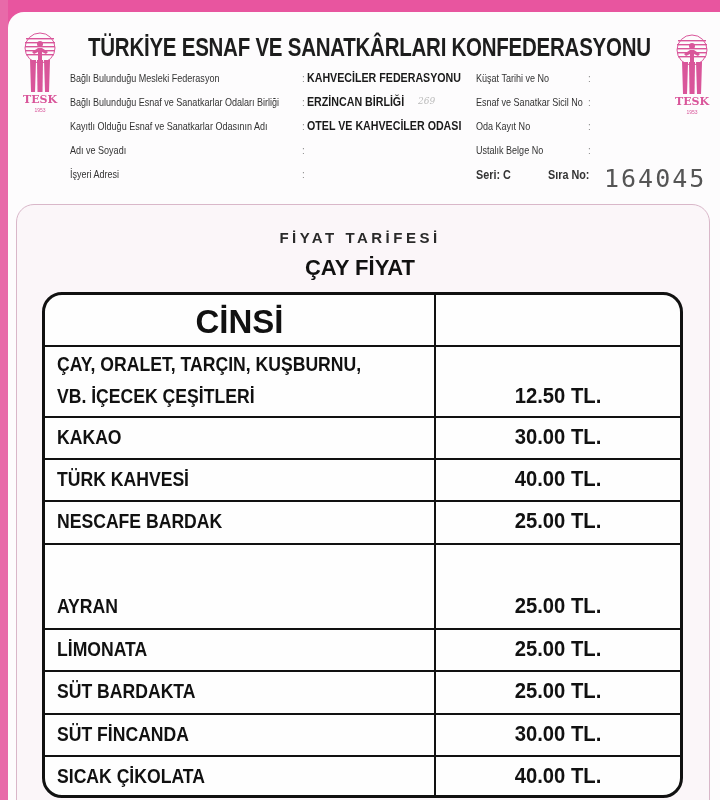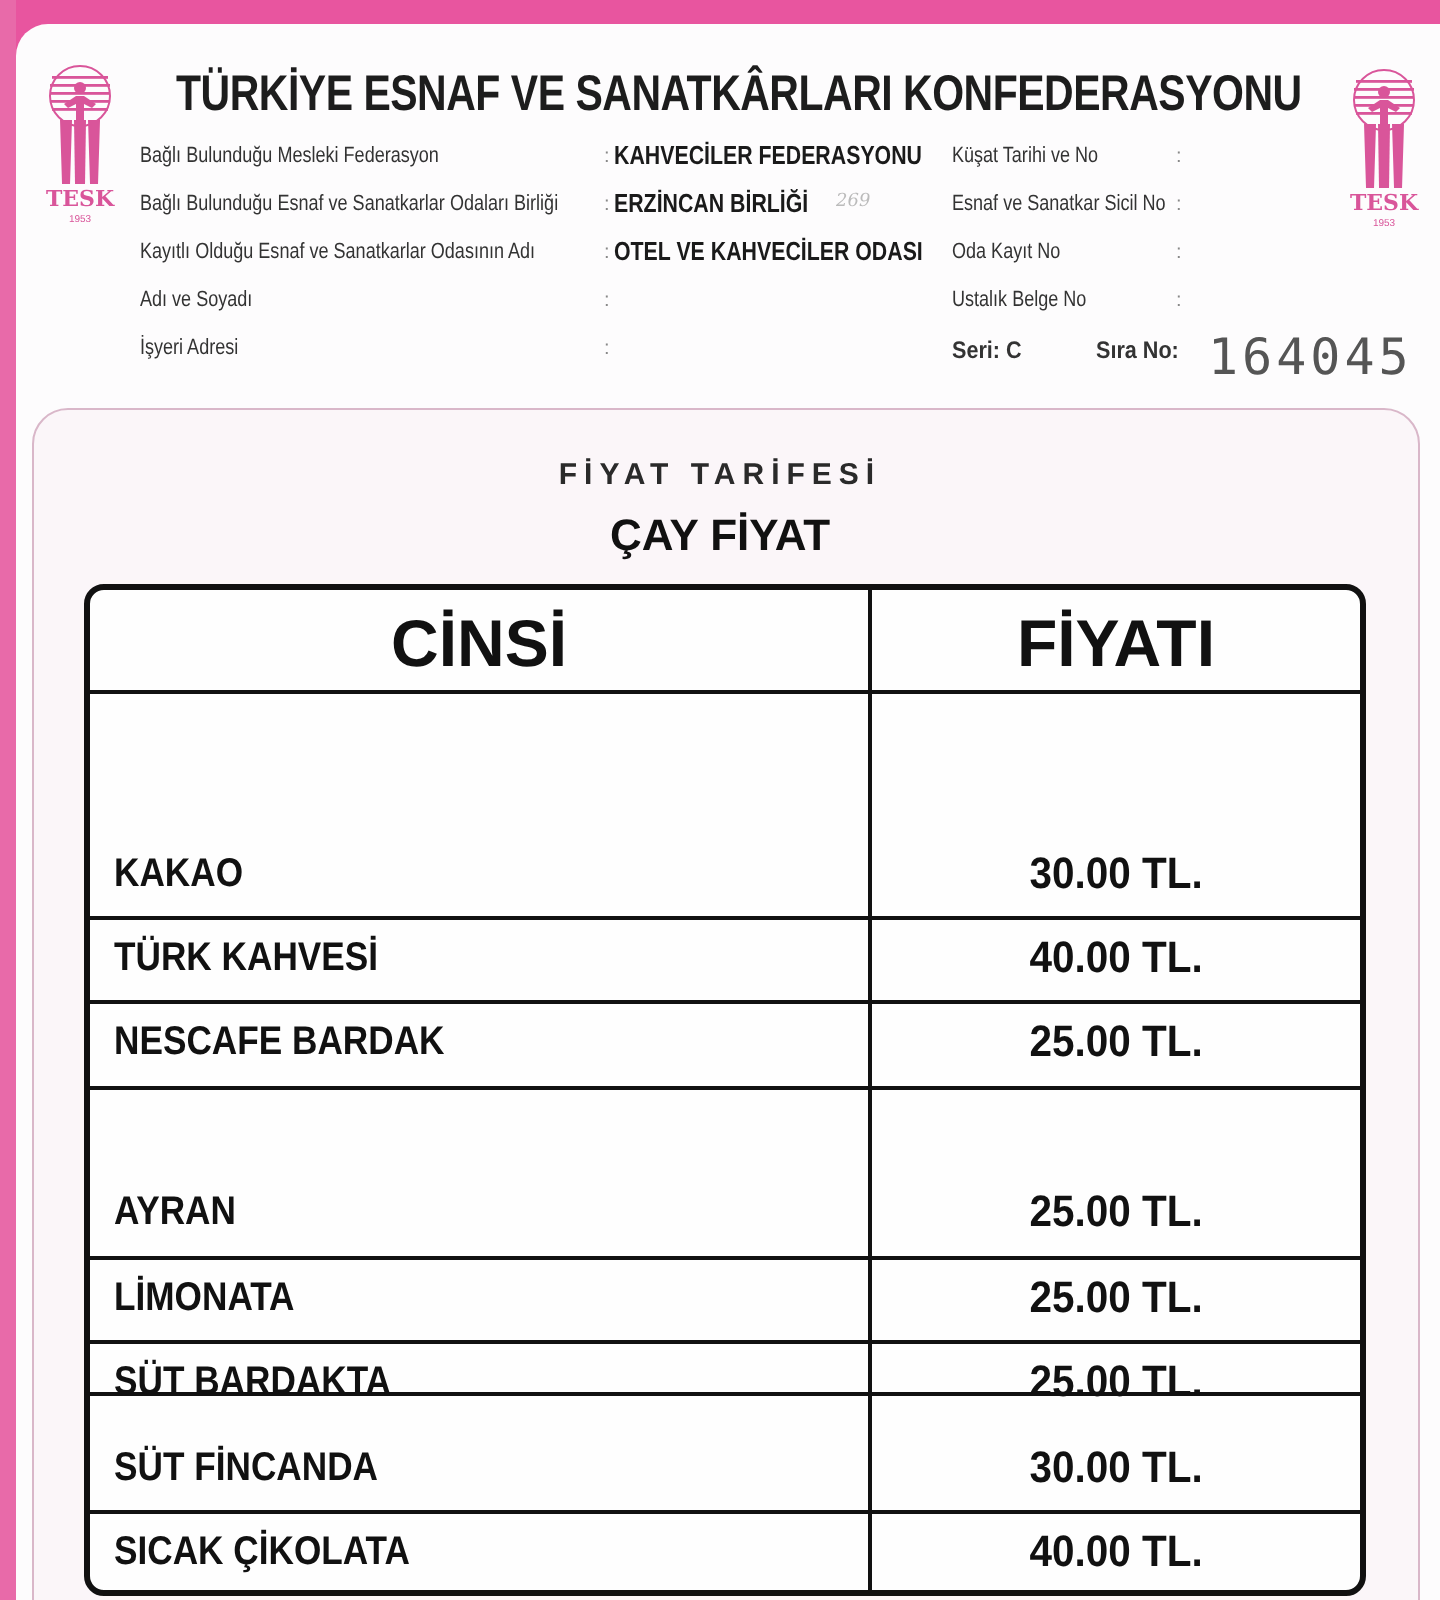--- a/index.html
+++ b/index.html
@@ -115,21 +115,21 @@
     left: 0; width: 720px; text-align: center;
     top: 255px;
     font-size: 22px; font-weight: 700; color: #111;
   }
 
   .price-table {
     position: absolute;
     left: 42px; top: 292px;
     width: 641px; height: 506px;
     border: 3px solid #111;
-    border-radius: 10px;
+    border-radius: 20px;
     background: #fefefe;
     overflow: hidden;
   }
   .col-divider {
     position: absolute;
     left: 389px; top: 0; bottom: 0;
     width: 2px; background: #111;
   }
   .row {
     position: absolute;
@@ -246,23 +246,27 @@
 
 <div class="panel"></div>
 <div class="tariff-title">FİYAT TARİFESİ</div>
 <div class="tariff-subtitle">ÇAY FİYAT</div>
 
 <div class="price-table">
   <div class="col-divider"></div>
 
   <div class="row" style="top:0; height:52px;">
     <div class="th-name">CİNSİ</div>
-    <div class="th-price">FİYATI</div>
-  </div>
-
+  </div>
+
+  <div class="row" style="top:52px; height:71px;">
+    <div class="item-name" style="top:2px;">ÇAY, ORALET, TARÇIN, KUŞBURNU,</div>
+    <div class="item-name" style="top:34px;">VB. İÇECEK ÇEŞİTLERİ</div>
+    <div class="item-price" style="top:36px;">12.50 TL.</div>
+  </div>
 
   <div class="row" style="top:123px; height:42px;">
     <div class="item-name" style="top:4px;">KAKAO</div>
     <div class="item-price" style="top:6px;">30.00 TL.</div>
   </div>
 
   <div class="row" style="top:165px; height:42px;">
     <div class="item-name" style="top:4px;">TÜRK KAHVESİ</div>
     <div class="item-price" style="top:6px;">40.00 TL.</div>
   </div>
@@ -276,21 +280,21 @@
   <div class="row" style="top:292px; height:43px;padding-left:41px;">
     <div class="item-name" style="top:4px;">AYRAN</div>
     <div class="item-price" style="top:6px;">25.00 TL.</div>
   </div>
 
   <div class="row" style="top:335px; height:42px;">
     <div class="item-name" style="top:4px;">LİMONATA</div>
     <div class="item-price" style="top:6px;">25.00 TL.</div>
   </div>
 
-  <div class="row" style="top:377px; height:26px;">
+  <div class="row" style="top:377px; height:43px;">
     <div class="item-name" style="top:4px;">SÜT BARDAKTA</div>
     <div class="item-price" style="top:6px;">25.00 TL.</div>
   </div>
 
   <div class="row" style="top:420px; height:42px;">
     <div class="item-name" style="top:4px;">SÜT FİNCANDA</div>
     <div class="item-price" style="top:6px;">30.00 TL.</div>
   </div>
 
   <div class="row last" style="top:462px; height:42px;">

